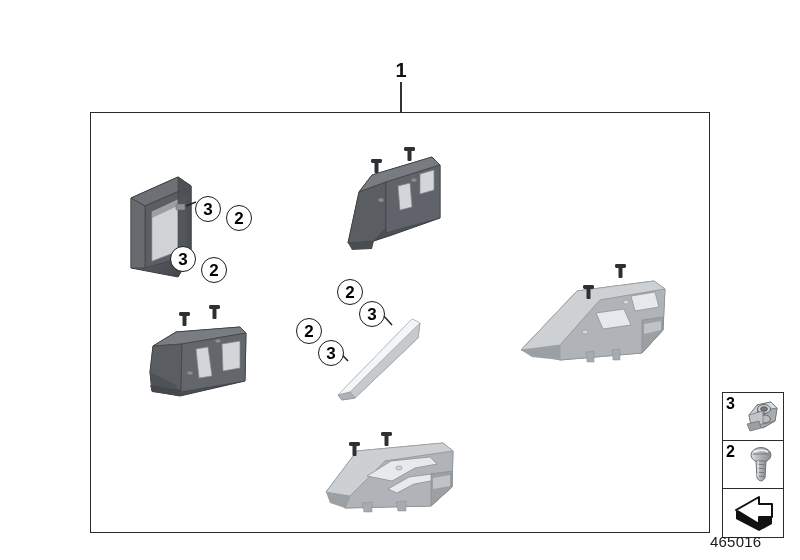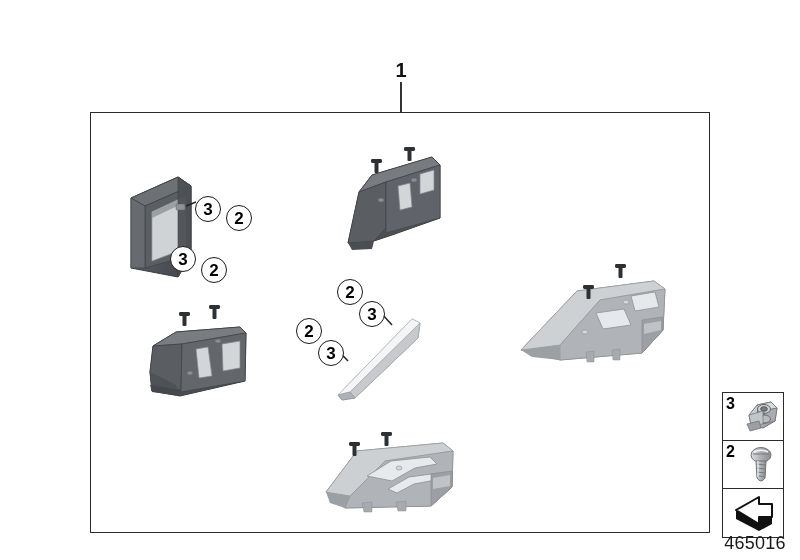--- a/index.html
+++ b/index.html
@@ -88,22 +88,21 @@
     z-index: 3;
   }
   .legend-art {
     position: absolute;
     right: 2px; top: 1px;
     width: 44px; height: 45px;
   }
   #diagram-id {
     left: 710px; top: 533px;
     width: 90px;
-    text-align: center;
-    font-size: 18px;
+    font-size: 15px;
     color: #1a1a1a;
     letter-spacing: 0.2px;
   }
 </style>
 </head>
 <body>
 
 <div id="stage">
 
   <div class="abs" id="callout-1-label">1</div>

